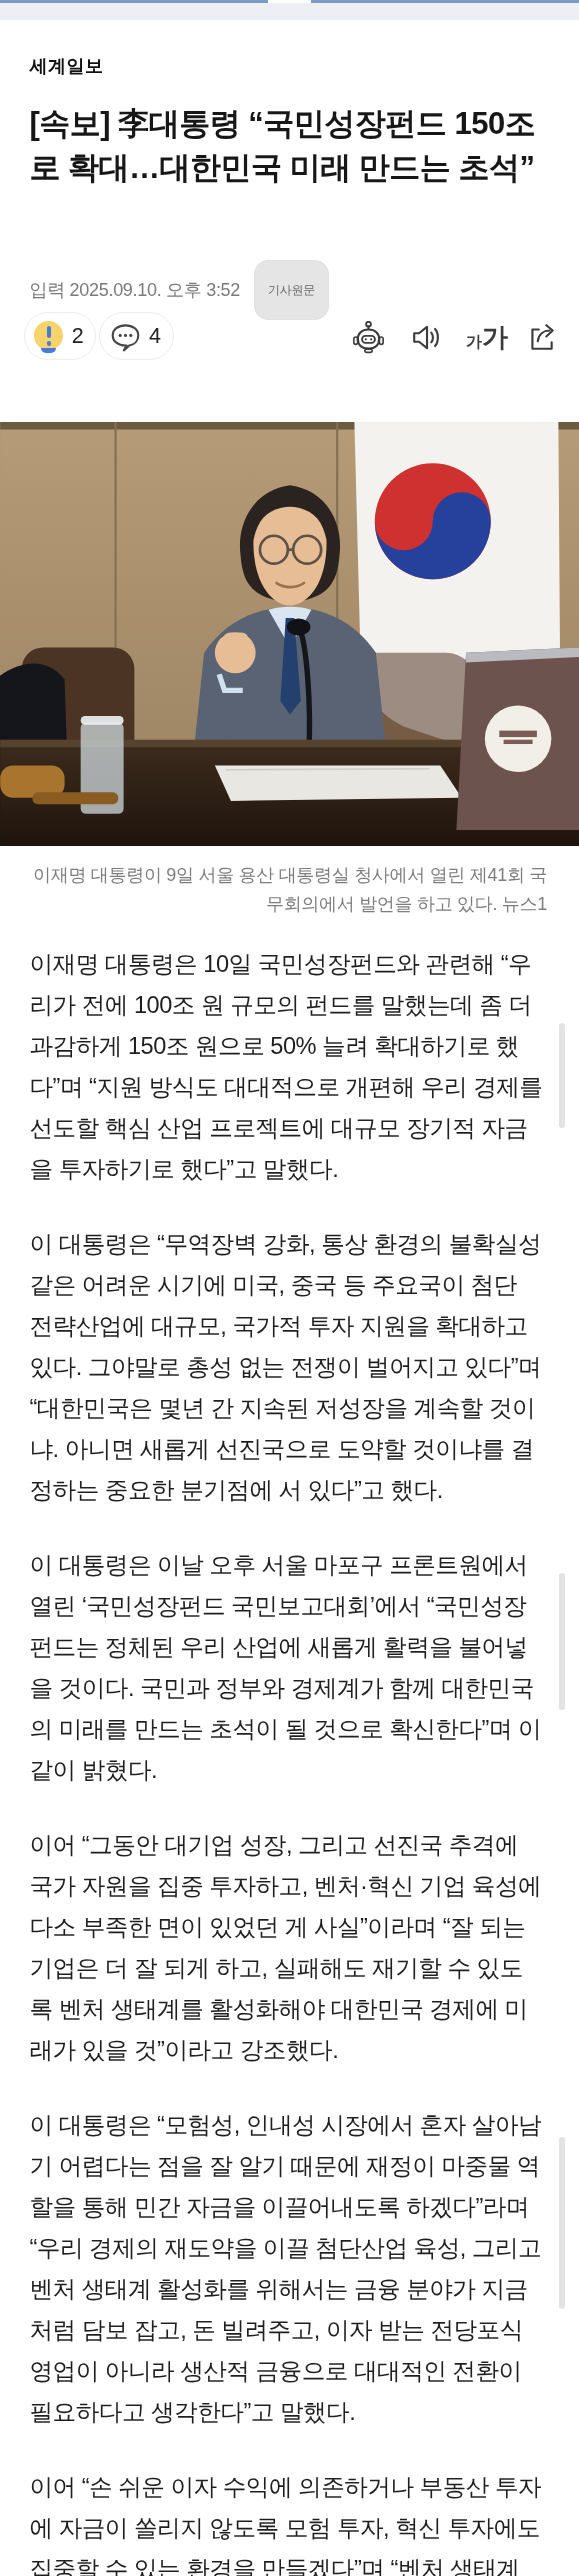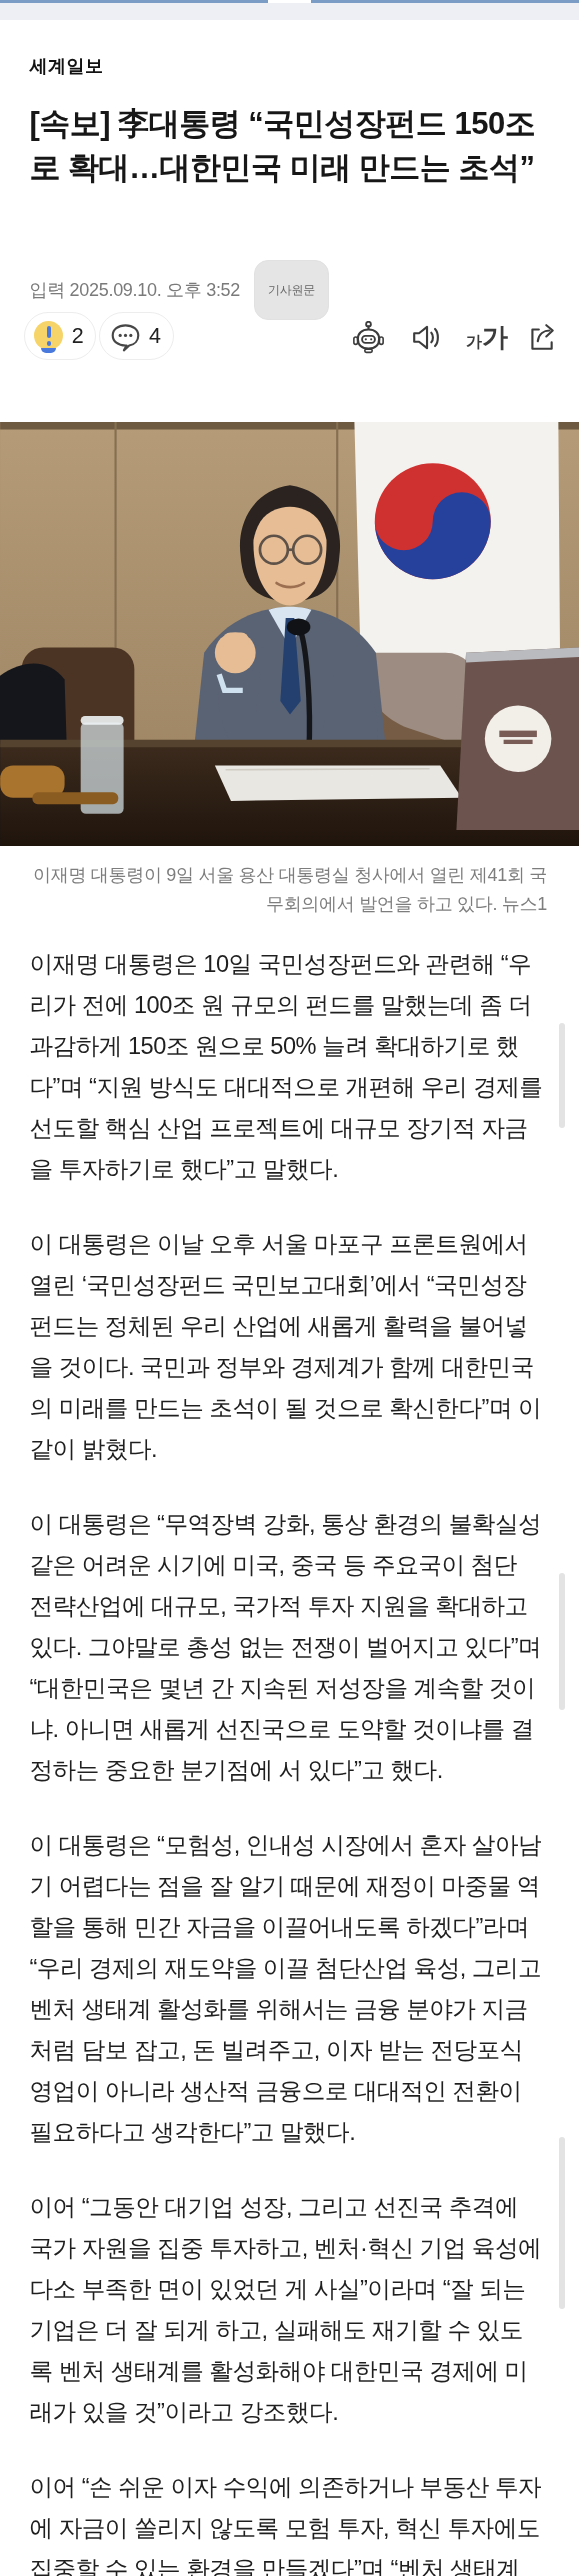--- a/index.html
+++ b/index.html
@@ -221,24 +221,24 @@
       <rect x="930" y="575" width="70" height="12" fill="#7a5c56"></rect>
       <rect x="938" y="592" width="54" height="8" fill="#7a5c56"></rect>
     </svg>
 
   </div>
 
   <div class="caption">이재명 대통령이 9일 서울 용산 대통령실 청사에서 열린 제41회 국무회의에서 발언을 하고 있다. 뉴스1</div>
 
   <div class="body-wrap">
       <p>이재명 대통령은 10일 국민성장펀드와 관련해 “우리가 전에 100조 원 규모의 펀드를 말했는데 좀 더 과감하게 150조 원으로 50% 늘려 확대하기로 했다”며 “지원 방식도 대대적으로 개편해 우리 경제를 선도할 핵심 산업 프로젝트에 대규모 장기적 자금을 투자하기로 했다”고 말했다.</p>
+      <p>이 대통령은 “무역장벽 강화, 통상 환경의 불확실성 같은 어려운 시기에 미국, 중국 등 주요국이 첨단 전략산업에 대규모, 국가적 투자 지원을 확대하고 있다. 그야말로 총성 없는 전쟁이 벌어지고 있다”며 “대한민국은 몇년 간 지속된 저성장을 계속할 것이냐. 아니면 새롭게 선진국으로 도약할 것이냐를 결정하는 중요한 분기점에 서 있다”고 했다.</p>
       <p>이 대통령은 이날 오후 서울 마포구 프론트원에서 열린 ‘국민성장펀드 국민보고대회’에서 “국민성장펀드는 정체된 우리 산업에 새롭게 활력을 불어넣을 것이다. 국민과 정부와 경제계가 함께 대한민국의 미래를 만드는 초석이 될 것으로 확신한다”며 이같이 밝혔다.</p>
-      <p>이 대통령은 “무역장벽 강화, 통상 환경의 불확실성 같은 어려운 시기에 미국, 중국 등 주요국이 첨단 전략산업에 대규모, 국가적 투자 지원을 확대하고 있다. 그야말로 총성 없는 전쟁이 벌어지고 있다”며 “대한민국은 몇년 간 지속된 저성장을 계속할 것이냐. 아니면 새롭게 선진국으로 도약할 것이냐를 결정하는 중요한 분기점에 서 있다”고 했다.</p>
+      <p>이어 “그동안 대기업 성장, 그리고 선진국 추격에 국가 자원을 집중 투자하고, 벤처·혁신 기업 육성에 다소 부족한 면이 있었던 게 사실”이라며 “잘 되는 기업은 더 잘 되게 하고, 실패해도 재기할 수 있도록 벤처 생태계를 활성화해야 대한민국 경제에 미래가 있을 것”이라고 강조했다.</p>
       <p>이 대통령은 “모험성, 인내성 시장에서 혼자 살아남기 어렵다는 점을 잘 알기 때문에 재정이 마중물 역할을 통해 민간 자금을 이끌어내도록 하겠다”라며 “우리 경제의 재도약을 이끌 첨단산업 육성, 그리고 벤처 생태계 활성화를 위해서는 금융 분야가 지금처럼 담보 잡고, 돈 빌려주고, 이자 받는 전당포식 영업이 아니라 생산적 금융으로 대대적인 전환이 필요하다고 생각한다”고 말했다.</p>
-      <p>이어 “그동안 대기업 성장, 그리고 선진국 추격에 국가 자원을 집중 투자하고, 벤처·혁신 기업 육성에 다소 부족한 면이 있었던 게 사실”이라며 “잘 되는 기업은 더 잘 되게 하고, 실패해도 재기할 수 있도록 벤처 생태계를 활성화해야 대한민국 경제에 미래가 있을 것”이라고 강조했다.</p>
       <p>이어 “손 쉬운 이자 수익에 의존하거나 부동산 투자에 자금이 쏠리지 않도록 모험 투자, 혁신 투자에도 집중할 수 있는 환경을 만들겠다”며 “벤처 생태계 자금 지원, 초장기 대규모 인프라 지원 등에 자원이 사용될 수 있도록 정책 방향을 바꾸겠다”고 약속했다.</p>
     </div>
 
   <div class="sb sb-a"></div>
   <div class="sb sb-b"></div>
   <div class="sb sb-c"></div>
 
 </div>
 
 

